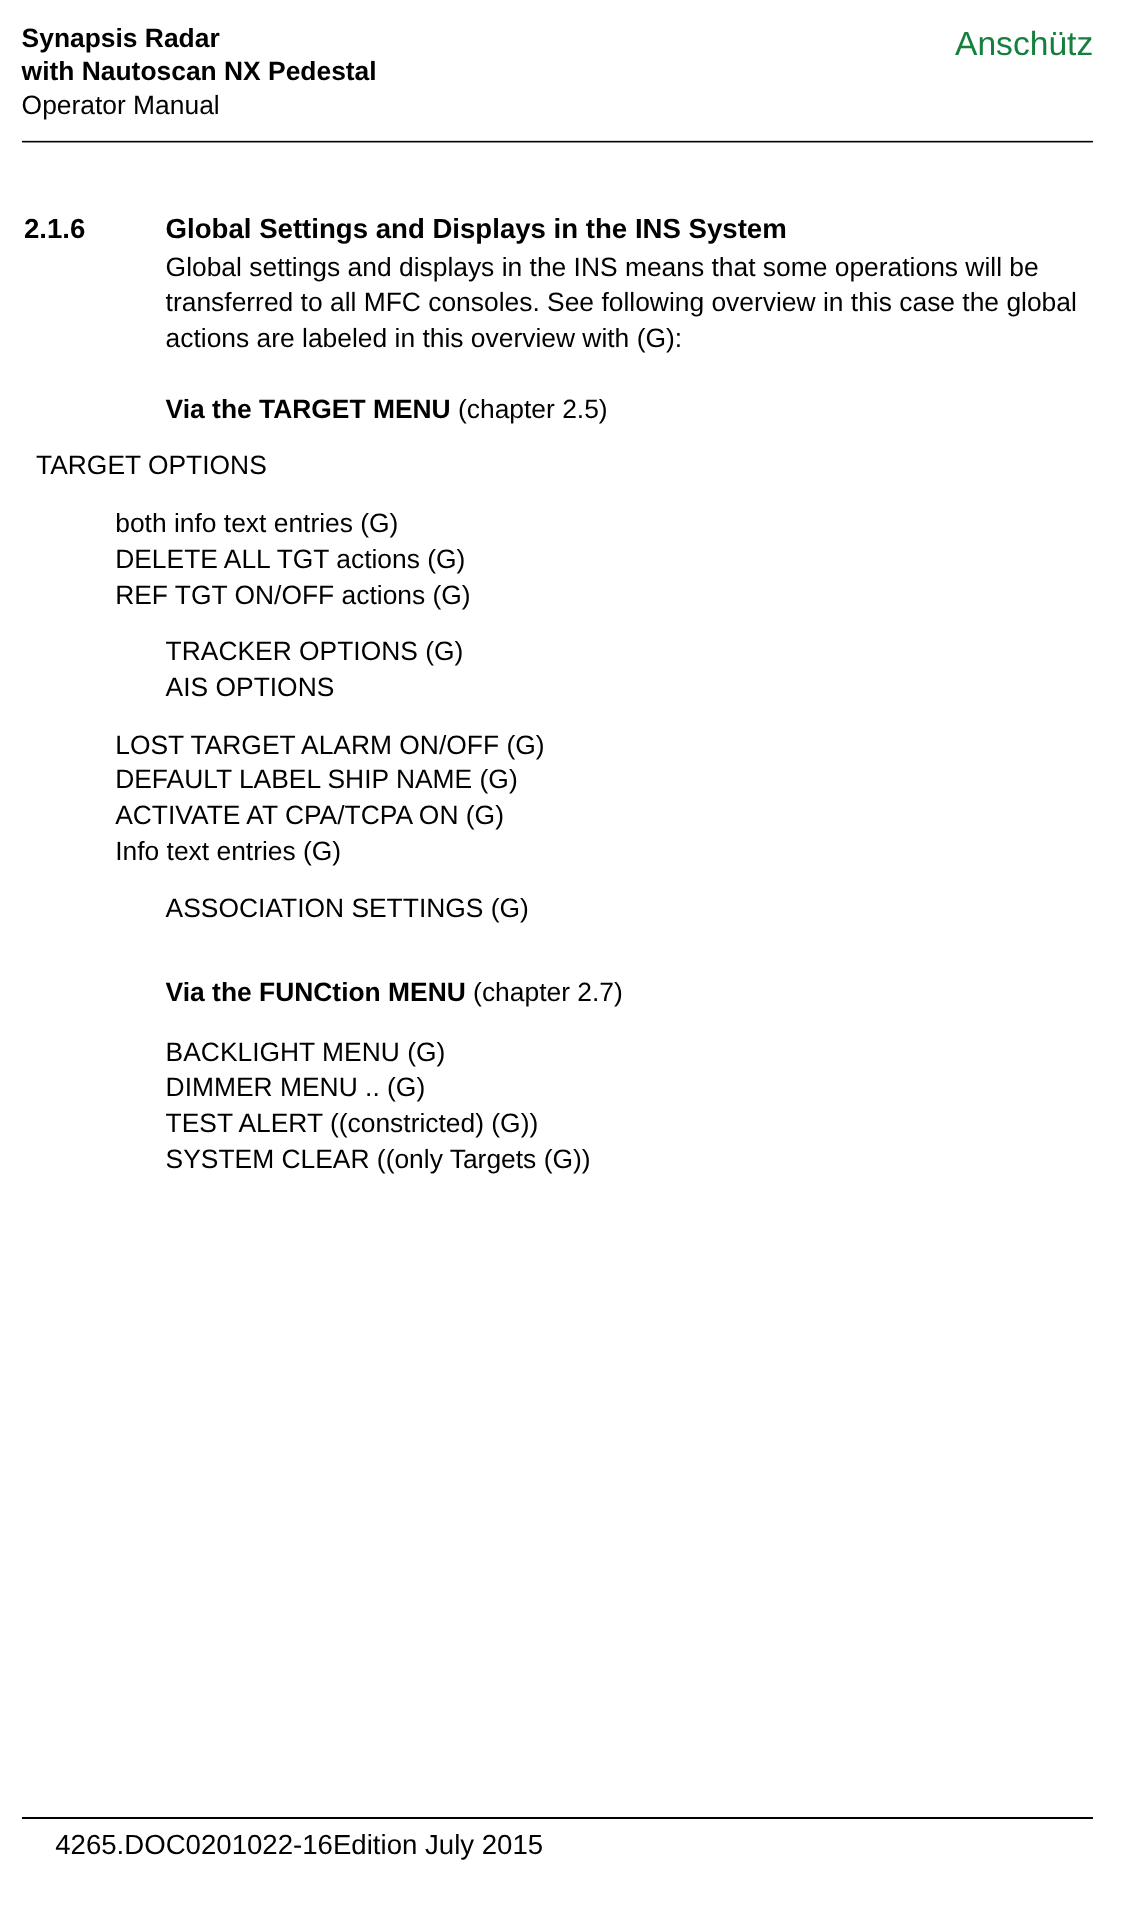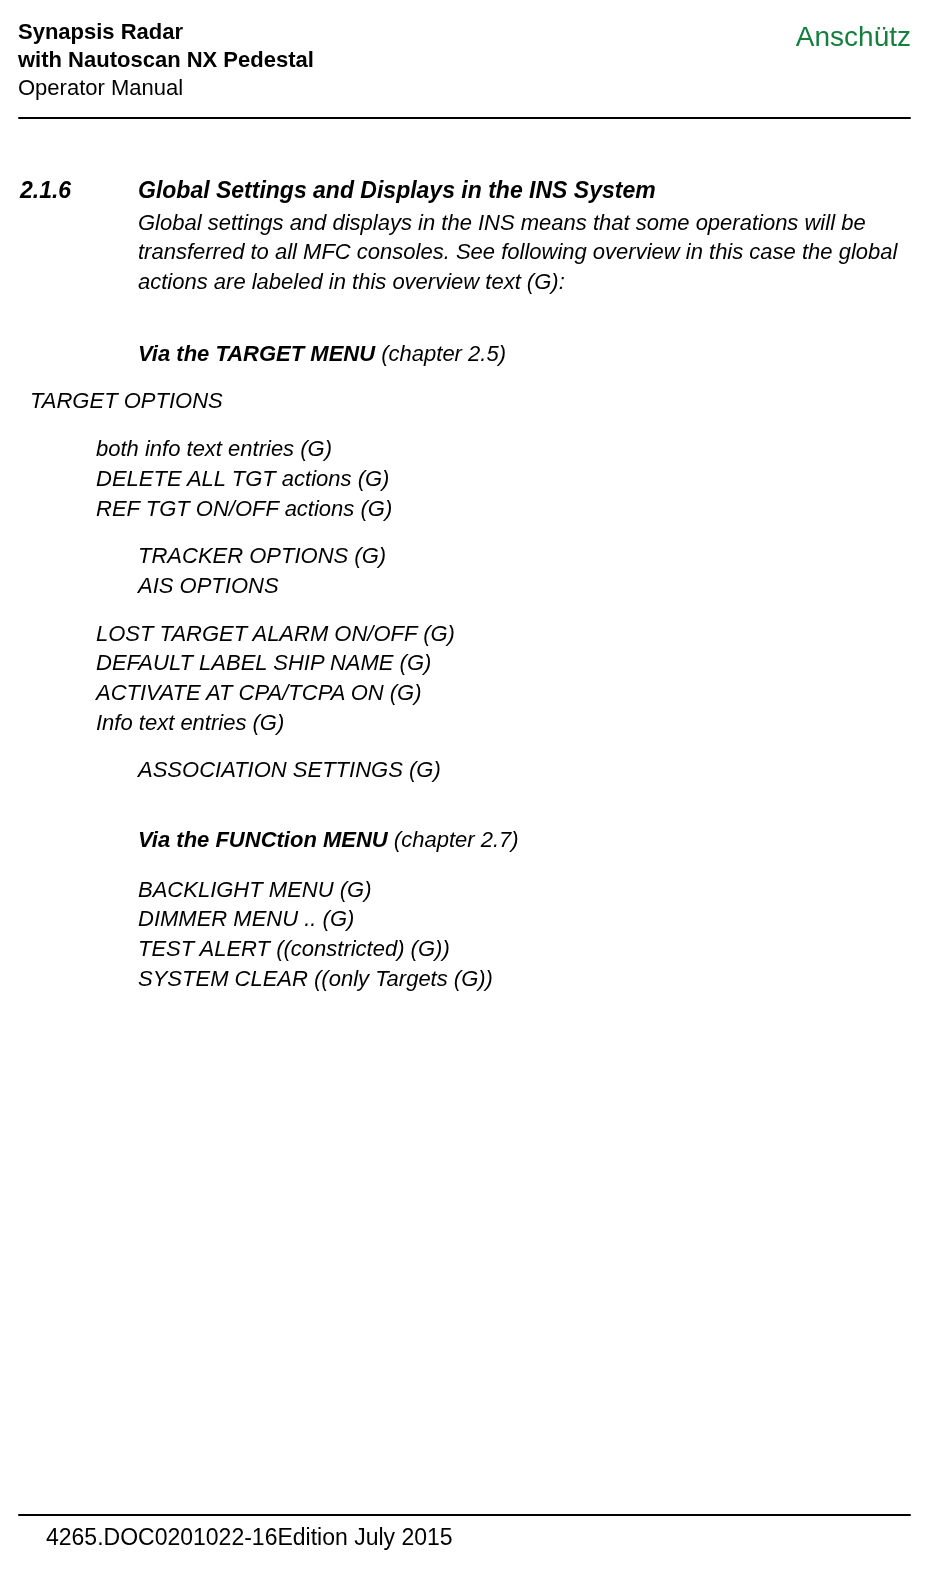--- a/index.html
+++ b/index.html
@@ -45,28 +45,27 @@
       font-family: Arial, sans-serif;
       font-size: 28px;
       color: #15803d;
       font-weight: 400;
     }
     .hr-top { border: none; border-top: 2px solid #000; margin-top: 6px; }
     .content {
       flex: 1;
       padding-left: 0;
       padding-top: 56px;
-      font-style: italic;
     }
     .section-row { display: flex; align-items: flex-start; gap: 0; }
     .section-num { width: 120px; font-weight: bold; font-size: 23px; padding-left: 2px; }
     .section-title { font-weight: bold; font-size: 23px; }
     .body-block { margin-left: 120px; }
     .para { margin-top: 2px; }
-    .sp1 { margin-top: 42px; }
+    .sp1 { margin-top: 29px; }
     .sp2 { margin-top: 18px; }
     .sp3 { margin-top: 40px; }
     .sp4 { margin-top: 20px; }
     .bold { font-weight: bold; }
     .indent1 { margin-left: 12px; }
     .indent2 { margin-left: 78px; }
     .footer {
       margin-top: auto;
       padding-bottom: 38px;
     }
@@ -93,21 +92,21 @@
       <span class="brand-anschutz">Anschütz</span>
     </div>
   </div>
   <hr class="hr-top">
 
   <div class="content">
     <div class="section-row">
       <div class="section-num">2.1.6</div>
       <div class="section-title">Global Settings and Displays in the INS System</div>
     </div>
-    <div class="body-block para">Global settings and displays in the INS means that some operations will be transferred to all MFC consoles. See following overview in this case the global actions are labeled in this overview text (G):</div>
+    <div class="body-block para">Global settings and displays in the INS means that some operations will be transferred to all MFC consoles. See following overview in this case the global actions are labeled in this overview with (G):</div>
 
     <div class="body-block sp1">
       <span class="bold">Via the TARGET MENU</span><span> (chapter 2.5)</span>
     </div>
 
     <div class="body-block indent1 sp2">TARGET OPTIONS</div>
 
     <div class="body-block indent2 sp2">both info text entries (G)</div>
     <div class="body-block indent2">DELETE ALL TGT actions (G)</div>
     <div class="body-block indent2">REF TGT ON/OFF actions (G)</div>

